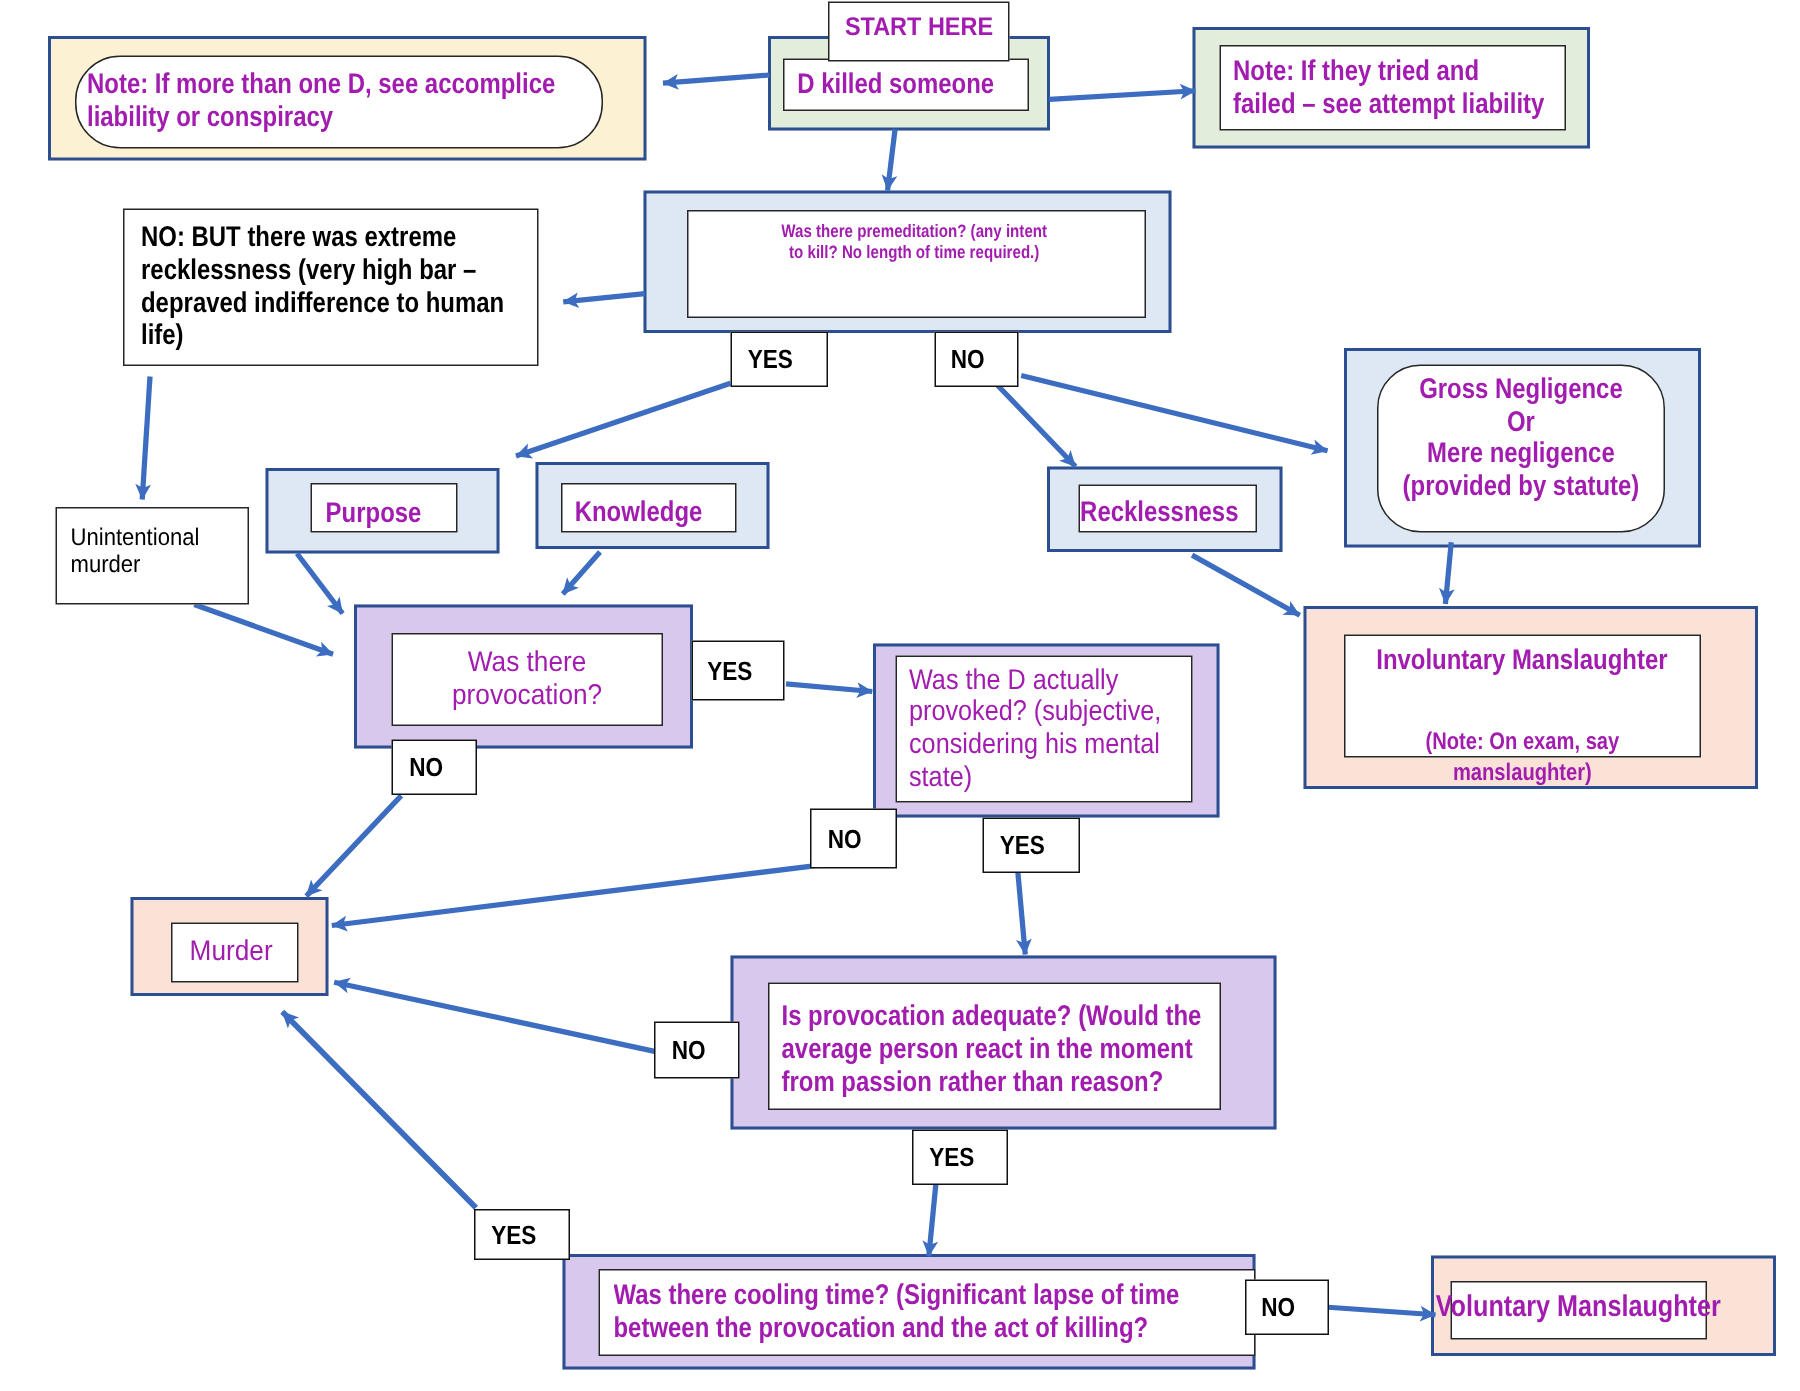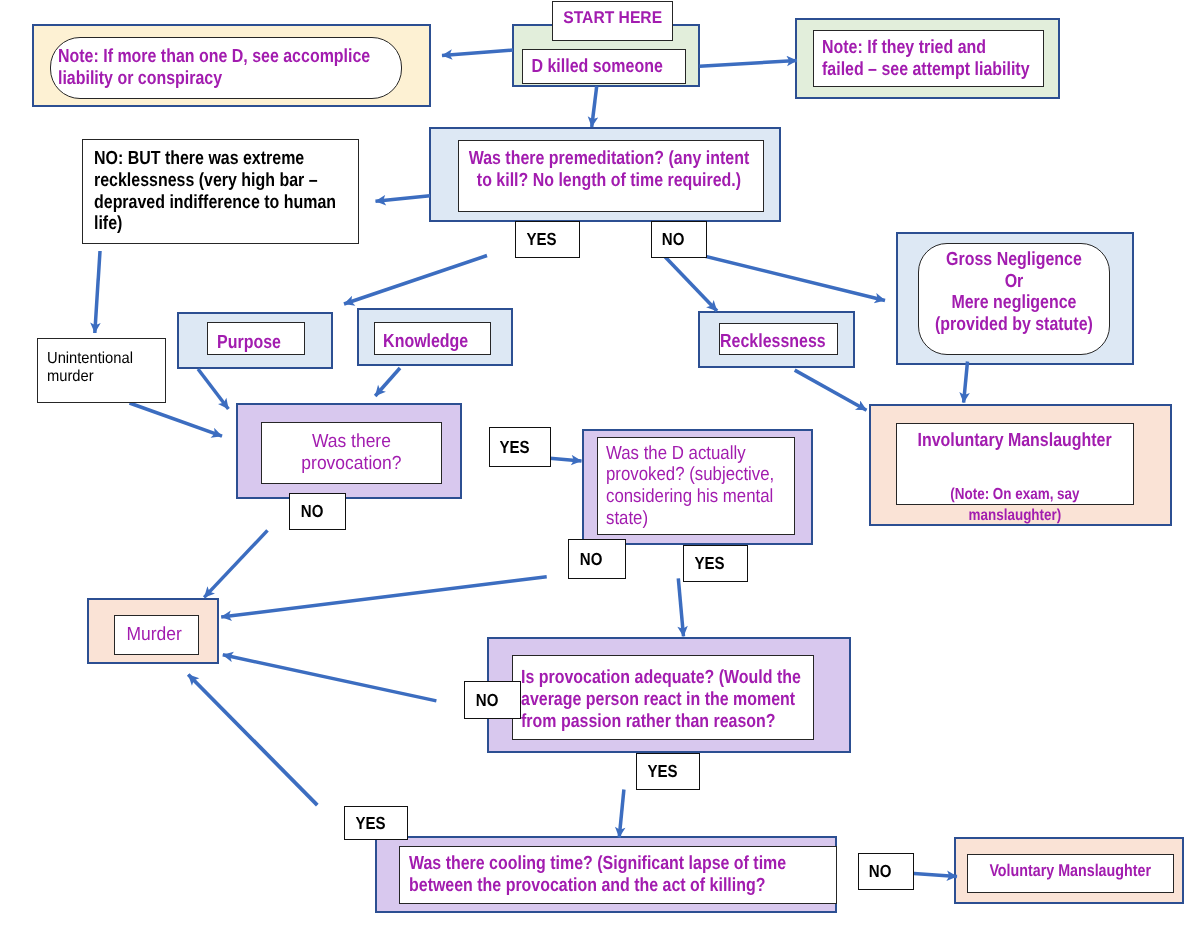--- a/index.html
+++ b/index.html
@@ -7,21 +7,21 @@
         font-family:"Liberation Sans",sans-serif;-webkit-font-smoothing:antialiased;text-rendering:geometricPrecision;}
   .outer{position:absolute;box-sizing:border-box;border:2.2px solid #2c4f92;}
   .inner{position:absolute;box-sizing:border-box;border:1.4px solid #262626;background:#fff;
          display:flex;align-items:center;justify-content:center;text-align:center;
          font-weight:700;color:#a21caf;line-height:1.142;z-index:4;}
   .inner.left{justify-content:flex-start;text-align:left;}
   .plain{position:absolute;box-sizing:border-box;border:1.4px solid #262626;background:#fff;
          display:flex;align-items:center;font-weight:700;color:#000;line-height:1.142;z-index:4;}
   .lbl{position:absolute;box-sizing:border-box;border:1.4px solid #111;background:#fff;
        display:flex;align-items:center;justify-content:center;font-weight:700;color:#000;
-       font-size:17.5px;z-index:6;padding-right:11px;margin-left:28px;}
+       font-size:17.5px;z-index:6;padding-right:11px;}
   .lbl > span{transform:scaleX(0.86) translateZ(0);display:block;}
   svg#arrows{position:absolute;left:0;top:0;width:1200px;height:927px;z-index:3;}
   .txt{display:block;white-space:nowrap;}
   .txt > div{white-space:nowrap;}
   .inner > span, .plain > span{transform:scaleX(0.84) translateZ(0);transform-origin:center center;display:block;position:relative;top:0px;}
   .reg > span{transform:scaleX(0.92) translateZ(0)!important;}
   .reg2 > span{transform:scaleX(0.885) translateZ(0)!important;transform-origin:left center;}
   .inner.left > span, .plain > span{transform-origin:left center;}
   .inner:not(.left){justify-content:center;}
   .inner:not(.left) > span{text-align:center;}
@@ -72,34 +72,34 @@
     <span class="txt ml">
         <div>Note: If more than one D, see accomplice</div>
         <div>liability or conspiracy</div>
       </span>
   </div>
 
   <div class="outer" style="left:512px;top:24px;width:188px;height:63px;background:#e2eedb;"></div>
   <div class="inner reg" style="left:552px;top:1px;width:121px;height:40px;font-size:17px;z-index:5;padding-bottom:6px;">
     <span class="txt">START HERE</span>
   </div>
-  <div class="inner" style="left:522px;top:39px;width:164px;height:35px;font-size:19px;padding-right:13px;margin-top:10px;">
+  <div class="inner" style="left:522px;top:39px;width:164px;height:35px;font-size:19px;padding-right:13px;">
     <span class="txt">D killed someone</span>
   </div>
 
   <div class="outer" style="left:795px;top:18px;width:265px;height:81px;background:#e2eedb;"></div>
   <div class="inner left" style="left:813px;top:30px;width:231px;height:57px;font-size:19px;padding:0 8px;">
     <span class="txt ml">
         <div>Note: If they tried and</div>
         <div>failed – see attempt liability</div>
       </span>
   </div>
 
   <div class="outer" style="left:429px;top:127px;width:352px;height:95px;background:#dde8f4;"></div>
-  <div class="inner" style="left:458px;top:140px;width:306px;height:72px;font-size:19px;align-items:flex-start;padding:7px 4px 0 0;">
+  <div class="inner" style="left:458px;top:140px;width:306px;height:72px;font-size:12px;align-items:flex-start;padding:7px 4px 0 0;">
     <span class="txt ml">
         <div>Was there premeditation? (any intent</div>
         <div>to kill? No length of time required.)</div>
       </span>
   </div>
 
   <div class="lbl" style="left:487px;top:221px;width:65px;height:37px;">
     <span>YES</span>
   </div>
   <div class="lbl" style="left:623px;top:221px;width:56px;height:37px;">
@@ -214,17 +214,17 @@
   <div class="lbl" style="left:830px;top:853px;width:56px;height:37px;">
     <span>NO</span>
   </div>
 
   <div class="outer" style="left:87px;top:598px;width:132px;height:66px;background:#fae3d6;"></div>
   <div class="inner reg" style="left:114px;top:615px;width:85px;height:40px;font-size:19px;font-weight:400;padding-right:4px;">
     <span class="txt">Murder</span>
   </div>
 
   <div class="outer" style="left:954px;top:837px;width:230px;height:67px;background:#fae3d6;"></div>
-  <div class="inner" style="left:967px;top:854px;width:207px;height:39px;font-size:17px;padding-right:13px;padding-bottom:5px;padding-left:13px;">
+  <div class="inner" style="left:967px;top:854px;width:171px;height:39px;font-size:20px;padding-right:13px;padding-bottom:5px;padding-left:13px;">
     <span class="txt">Voluntary Manslaughter</span>
   </div>
 
 </div>
 
 </body></html>

